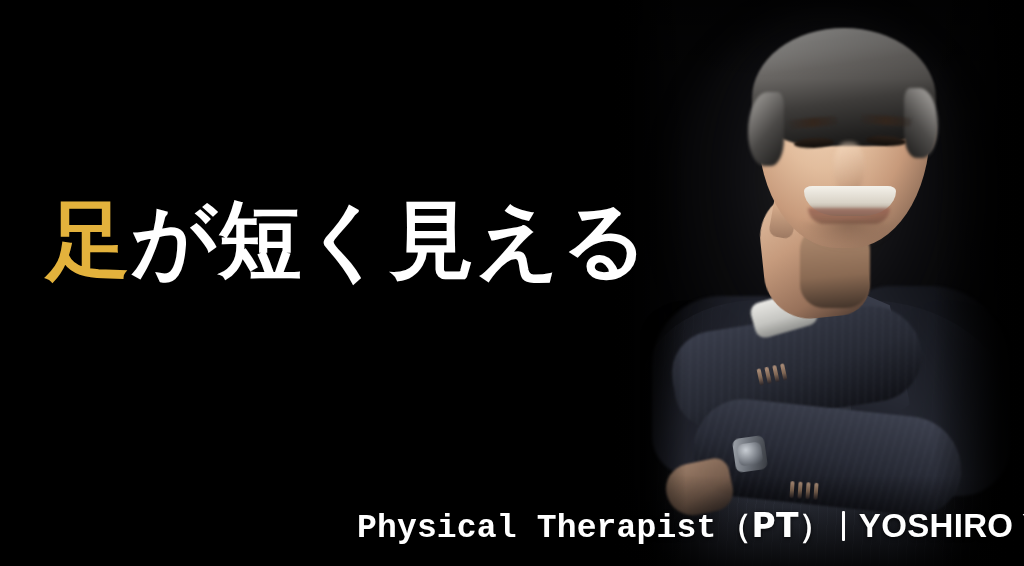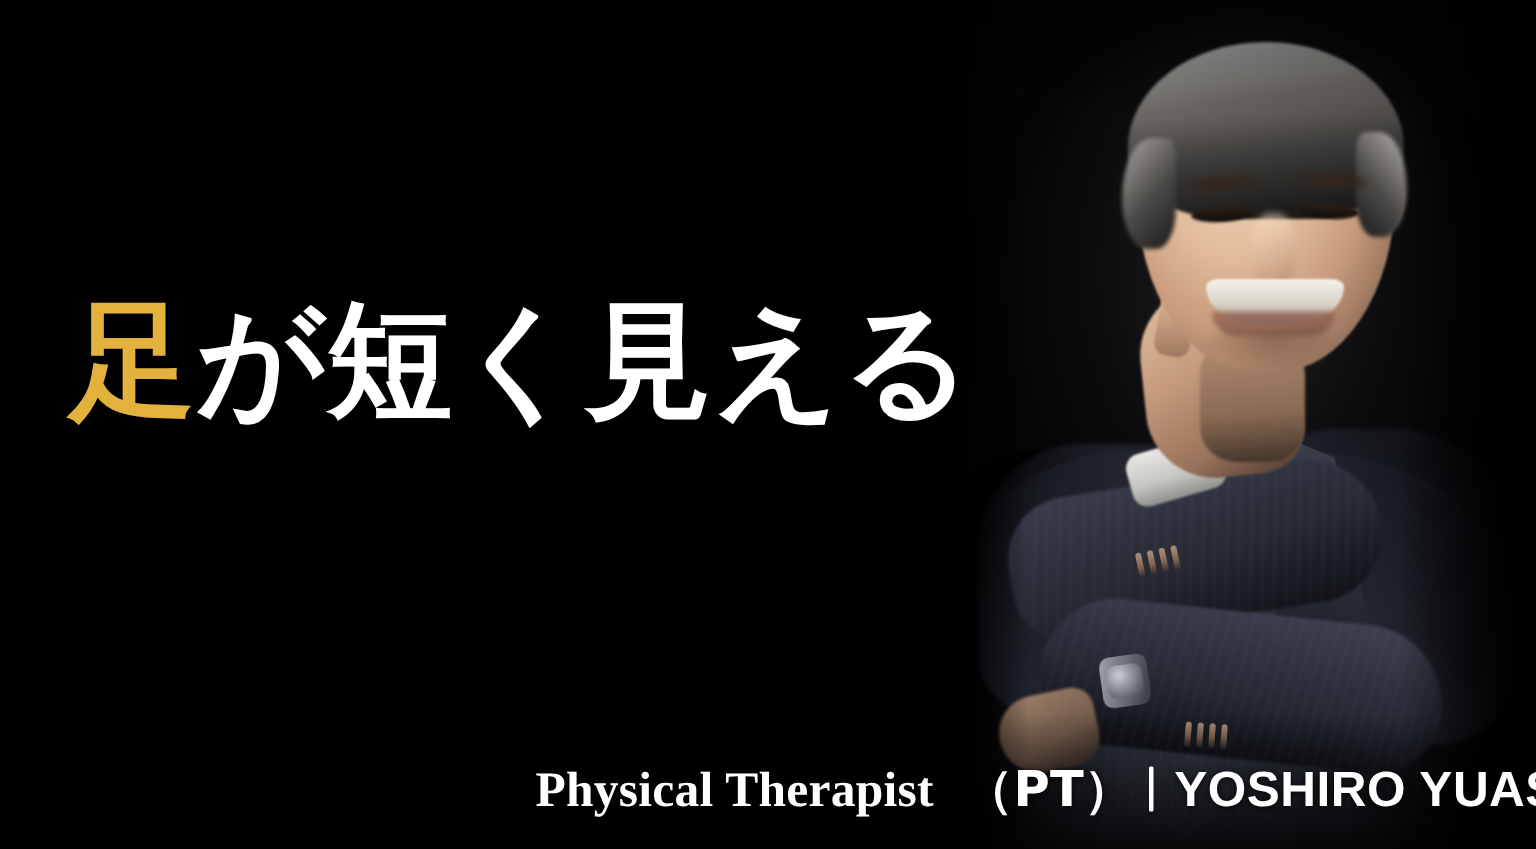--- a/index.html
+++ b/index.html
@@ -403,24 +403,24 @@
     top: 504px;
     display: flex;
     align-items: baseline;
     white-space: nowrap;
     color: #FFFFFF;
     font-weight: 700;
     font-size: 33px;
     letter-spacing: 0.005em;
     text-shadow: 0 1px 4px rgba(0,0,0,0.85);
   }
-  .credit .role { font-family: Liberation Serif, serif; }
+  .credit .role { font-family: Liberation Mono, monospace; }
   .credit .paren {
     font-family: "DejaVu Sans", sans-serif;
-    margin-left: 20px;
+    margin-left: 2px;
   }
   .credit .divider {
     display: inline-block;
     width: 3px;
     height: 30px;
     background: #FFFFFF;
     margin: 0 14px 0 10px;
     transform: translateY(4px);
     border-radius: 1px;
   }

